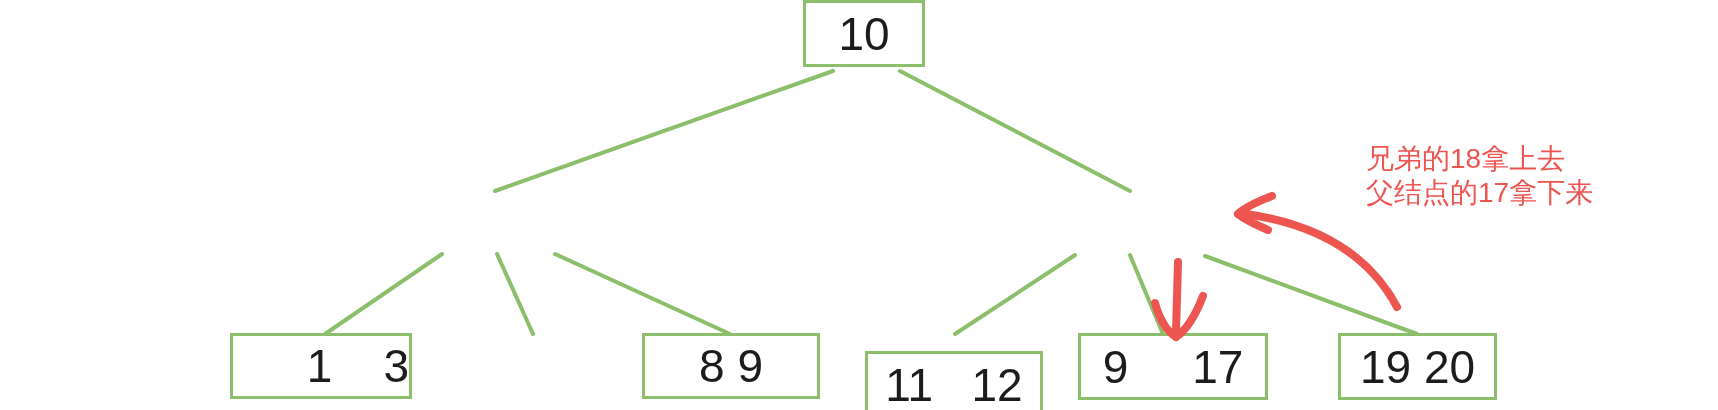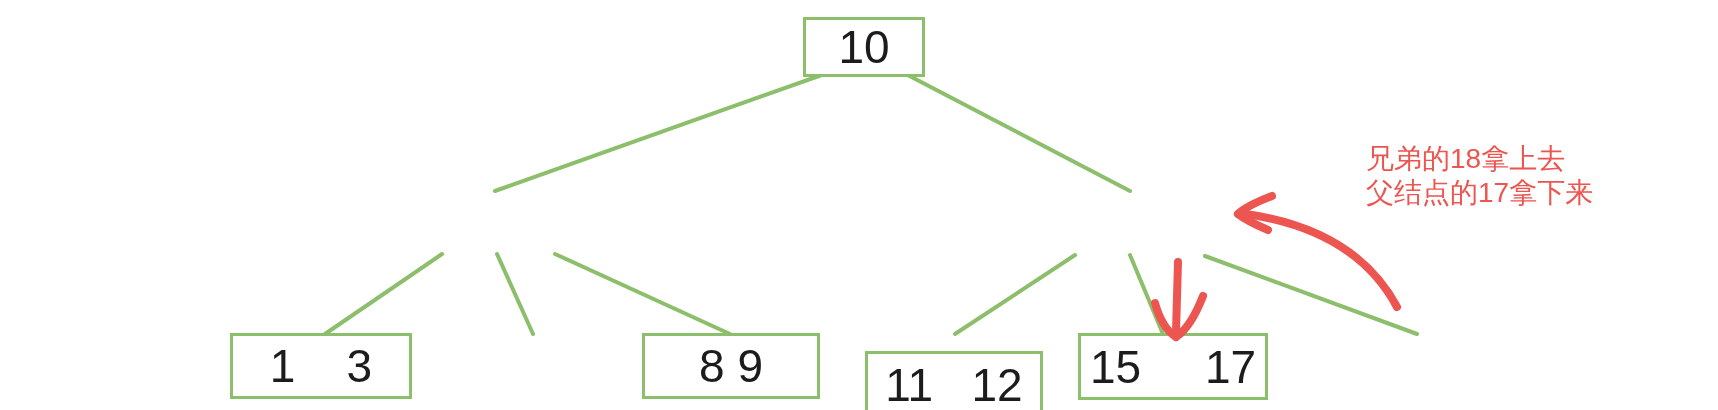--- a/index.html
+++ b/index.html
@@ -77,25 +77,26 @@
       <line x1="833" y1="71" x2="495" y2="191"></line>
       <line x1="900" y1="71" x2="1130" y2="191"></line>
       <line x1="442" y1="254" x2="325" y2="334"></line>
       <line x1="497" y1="254" x2="533" y2="334"></line>
       <line x1="555" y1="254" x2="730" y2="334"></line>
       <line x1="1075" y1="255" x2="955" y2="334"></line>
       <line x1="1130" y1="255" x2="1163" y2="334"></line>
       <line x1="1205" y1="256" x2="1417" y2="334"></line>
     </svg>
   <div id="nodes-layer">
-      <div class="tree-node" style="left: 803px; top: 17px; width: 122px; height: 60px;"><span>10</span></div>
-      <div class="tree-node" style="left: 230px; top: 333px; width: 182px; height: 66px;"><span>1    3</span></div>
+      <div class="tree-node" style="left: 803px; top: 0; width: 122px; height: 67px;"><span>10</span></div>
+      <div class="tree-node" style="left: 230px; top: 333px; width: 182px; height: 66px; justify-content: flex-end;"><span>1    3</span></div>
       <div class="tree-node" style="left: 642px; top: 333px; width: 178px; height: 66px;"><span>8 9</span></div>
       <div class="tree-node" style="left: 865px; top: 333px; width: 178px; height: 67px; margin-top: 18px;"><span>11   12</span></div>
-      <div class="tree-node" style="left: 1078px; top: 333px; width: 190px; height: 67px;"><span>15     17</span></div>
+      <div class="tree-node" style="left: 1078px; top: 333px; width: 190px; height: 67px;"><span>9     17</span></div>
+      <div class="tree-node" style="left: 1338px; top: 333px; width: 159px; height: 67px;"><span>19 20</span></div>
     </div>
   <svg id="annot-svg" class="layer">
       <path d="M 1178 262 L 1176 332"></path>
       <path d="M 1155 303 Q 1162 328 1176 337"></path>
       <path d="M 1203 296 Q 1191 327 1176 337"></path>
       <path d="M 1397 307 Q 1356 230 1246 214"></path>
       <path d="M 1272 196 Q 1246 206 1238 214"></path>
       <path d="M 1268 230 Q 1247 221 1238 214"></path>
     </svg>
   <div class="note">

